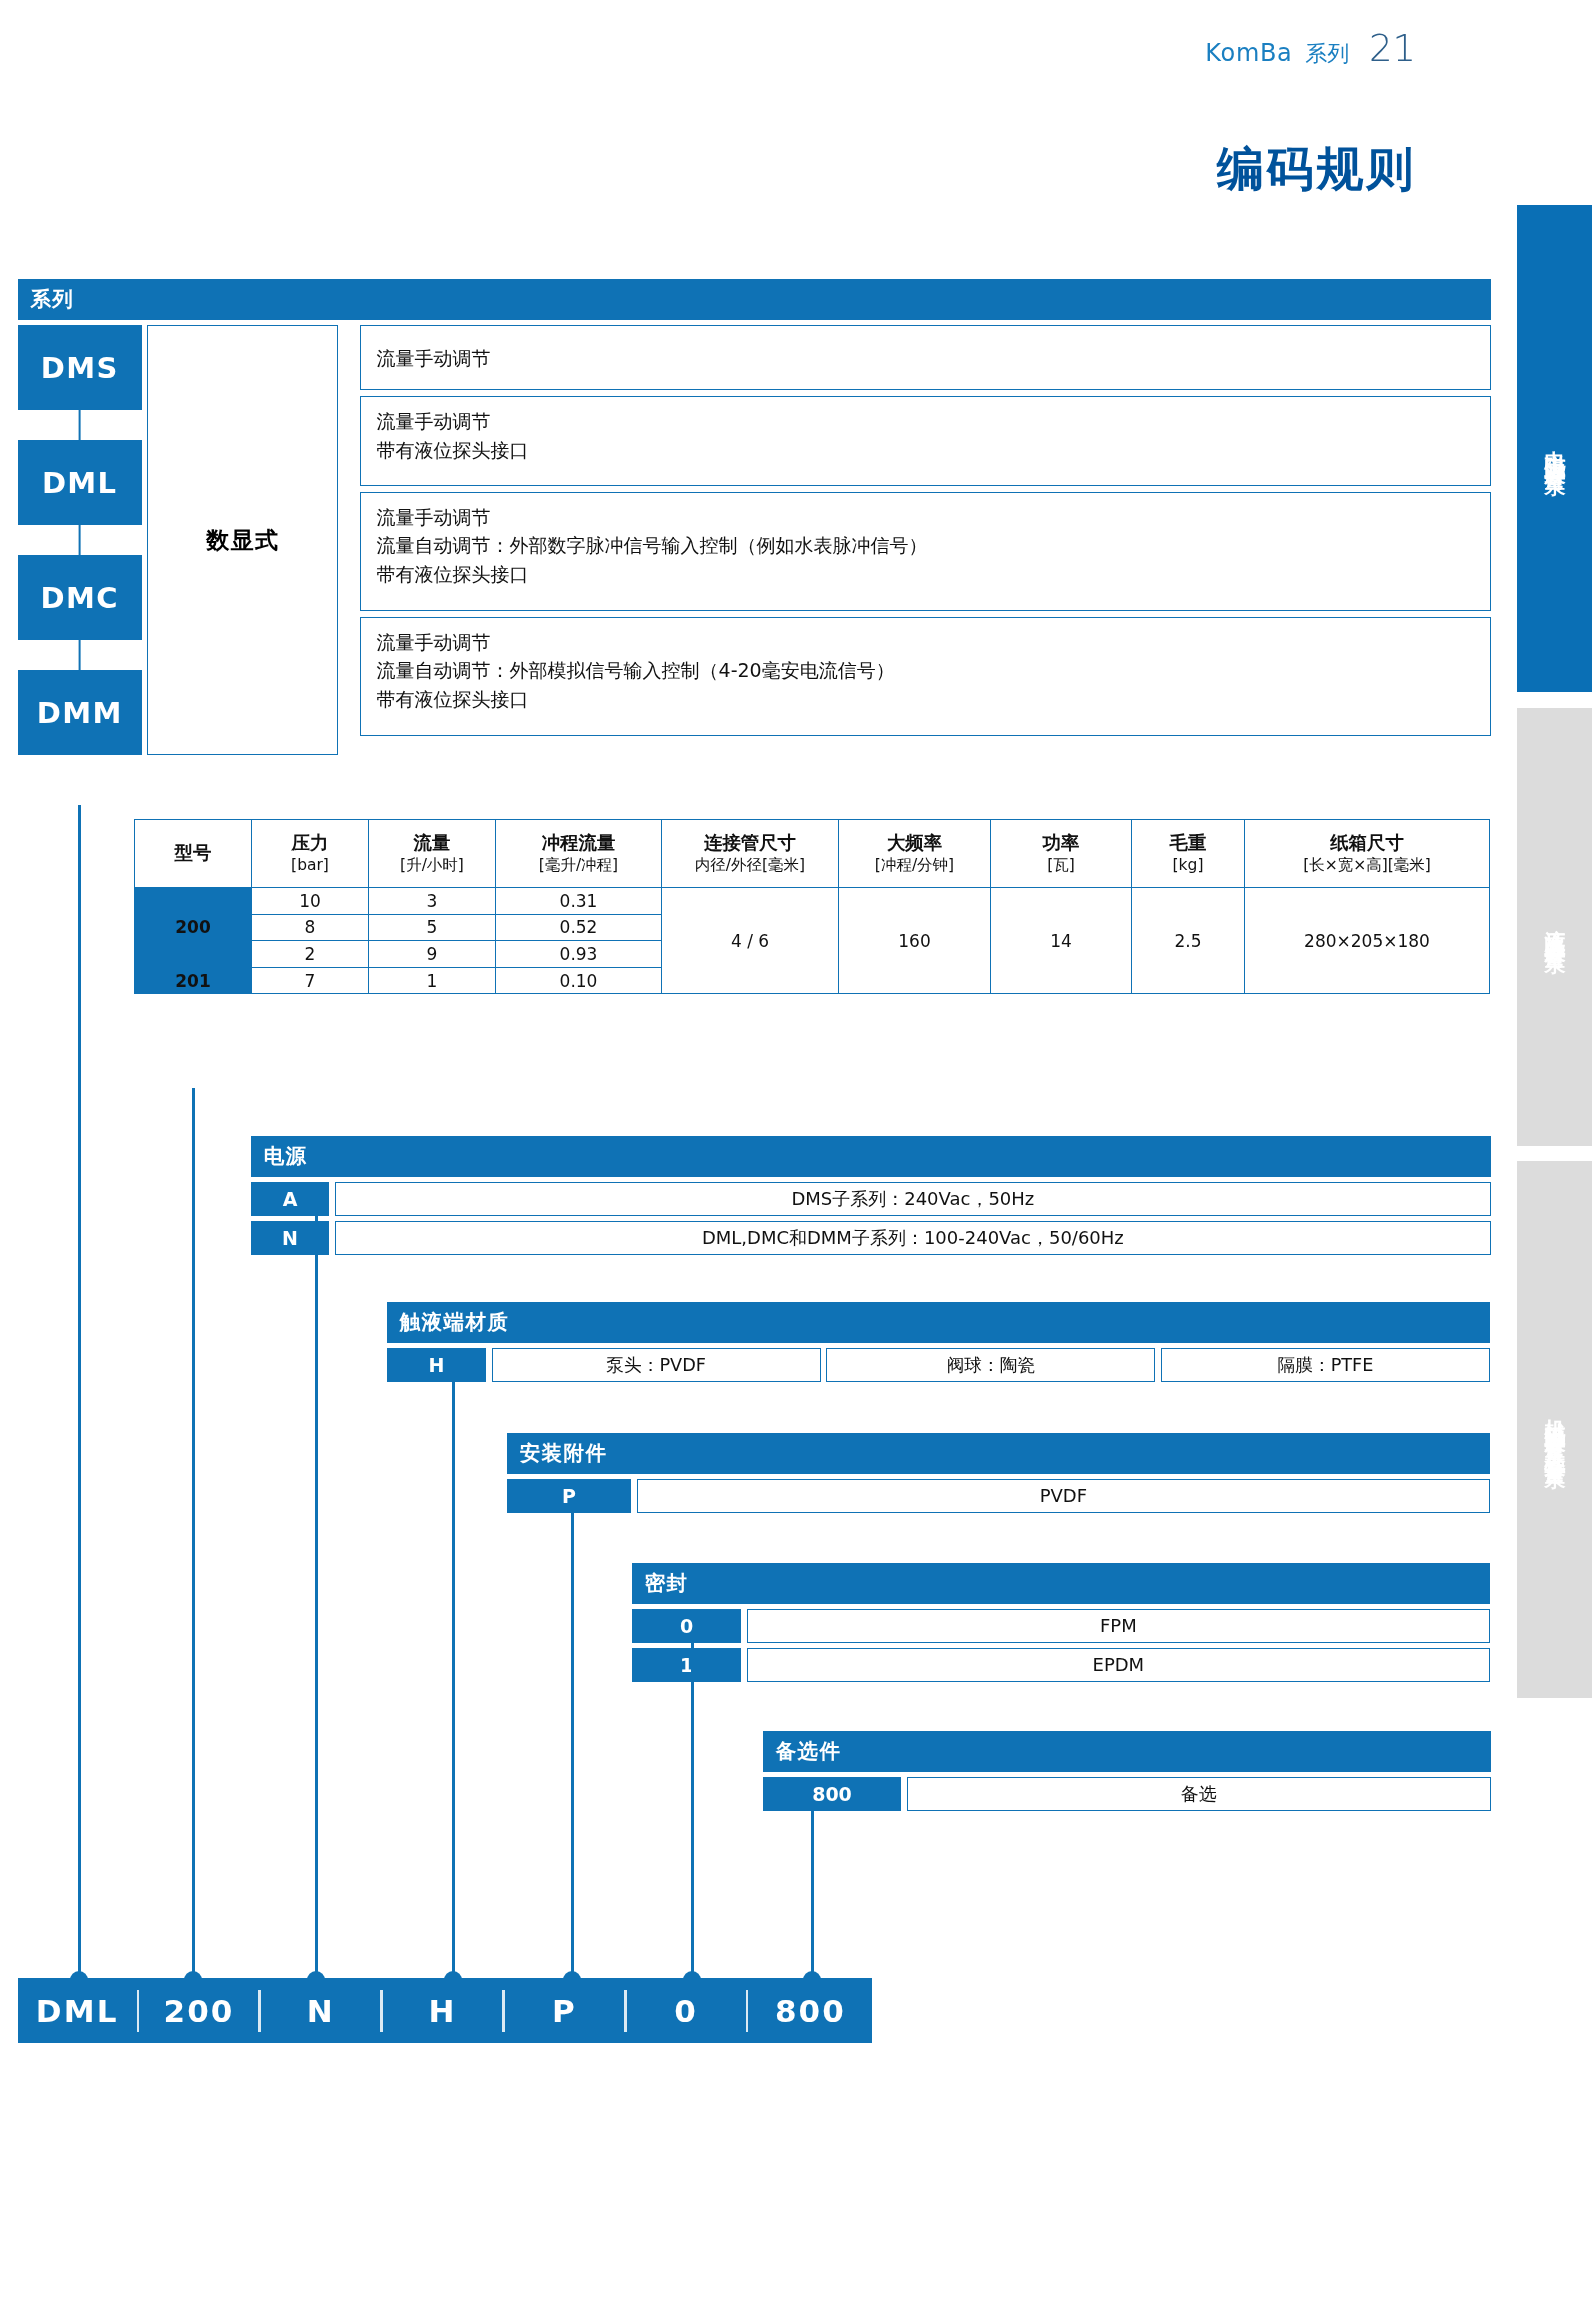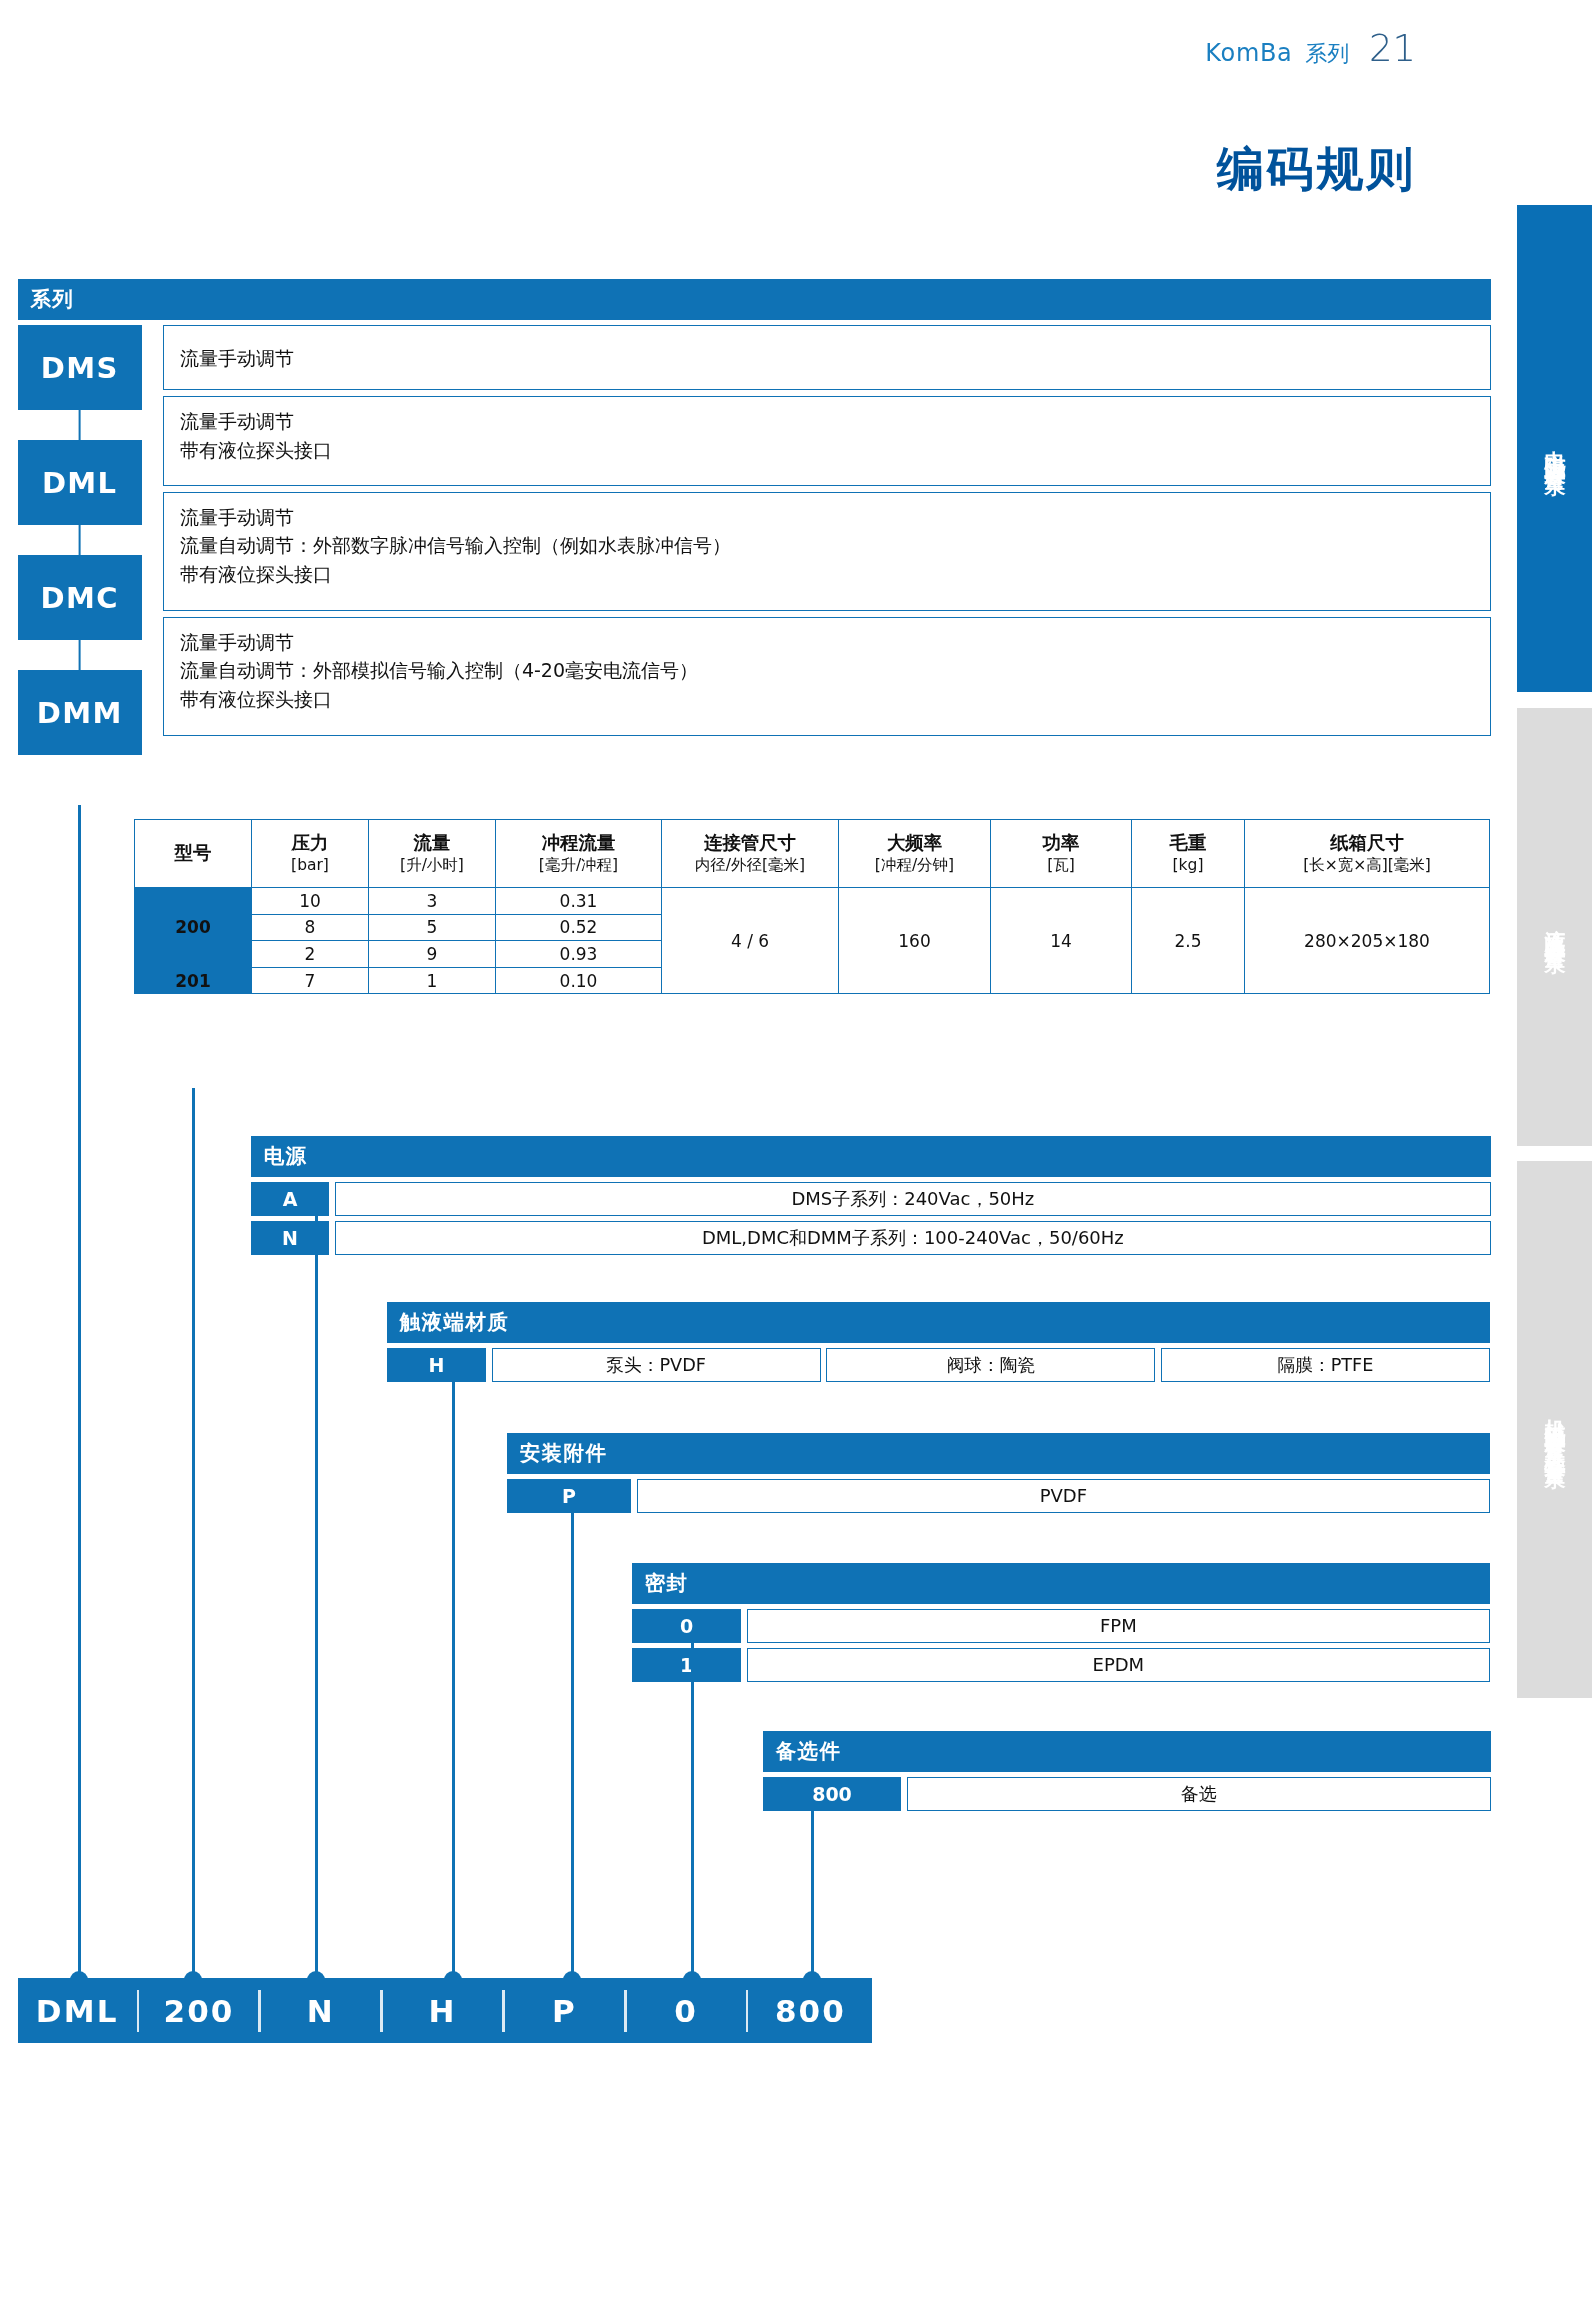--- a/index.html
+++ b/index.html
@@ -148,20 +148,21 @@
 
 <div class="series-wrap">
   <div class="bar-title series-header">系列</div>
   <div class="series-body">
     <div class="series-codes">
       <div class="code-box">DMS</div>
       <div class="code-box">DML</div>
       <div class="code-box">DMC</div>
       <div class="code-box">DMM</div>
     </div>
+    <div class="series-mid">数显式</div>
     <div class="series-desc">
       <div class="desc-row h1">
         <div>流量手动调节</div>
       </div>
       <div class="desc-row h2">
         <div>流量手动调节</div>
         <div>带有液位探头接口</div>
       </div>
       <div class="desc-row h3">
         <div>流量手动调节</div>

